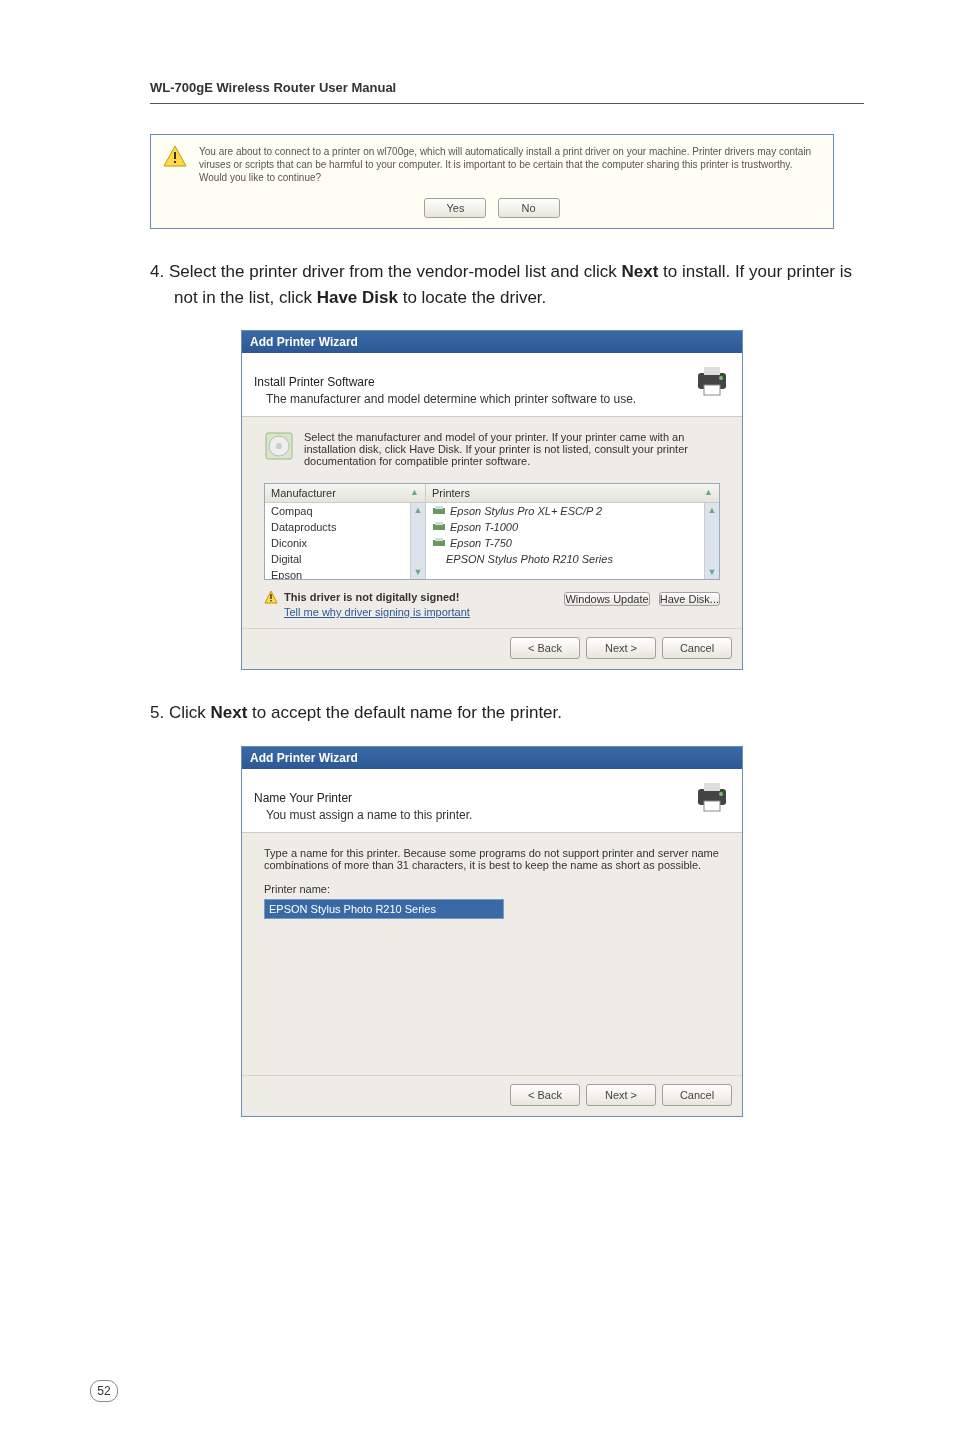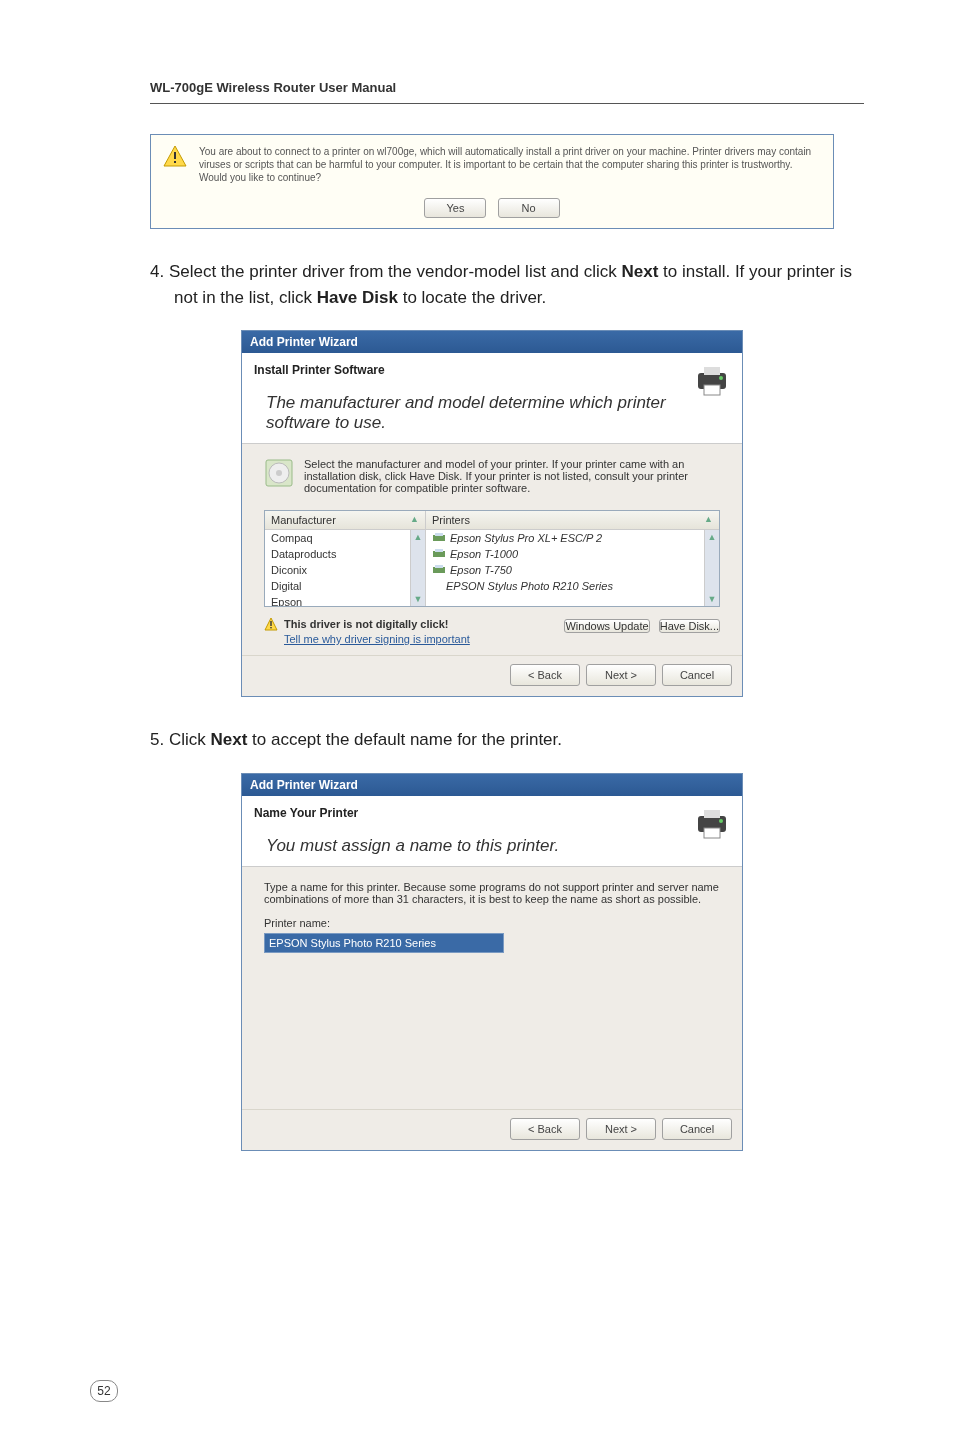--- a/index.html
+++ b/index.html
@@ -91,22 +91,22 @@
     }
     .wizard-header {
       background: #fff;
       padding: 10px 12px;
       display: flex;
       justify-content: space-between;
       align-items: flex-start;
       border-bottom: 1px solid #ccc;
     }
     .wizard-header-text { flex: 1; }
-    .wizard-header-title { font-weight: bold; font-size: 12px; color: #222; }
-    .wizard-header-sub { font-size: 17px; color: #333; margin-top: 16px; margin-left: 12px; font-style: italic; }
+    .wizard-header-title { font-weight: normal; font-size: 12px; color: #222; margin-top: 12px; }
+    .wizard-header-sub { font-size: 12px; color: #333; margin-top: 3px; margin-left: 12px; }
     .printer-icon {
       width: 36px; height: 36px;
     }
     .wizard-body {
       padding: 14px 22px 8px 22px;
       color: #333;
     }
     .info-row { display: flex; margin-bottom: 16px; }
     .disc-icon { width: 30px; height: 30px; margin-right: 10px; flex-shrink:0; }
     .list-box {
@@ -283,21 +283,21 @@
       </div>
 
       <div class="signed-row">
         <div>
           <div class="not-signed">
             <svg class="warn-sm" viewBox="0 0 14 14">
               <polygon points="7,1 13,13 1,13" fill="#ffd94a" stroke="#c49a00"></polygon>
               <rect x="6.3" y="4" width="1.4" height="5" fill="#333"></rect>
                 <rect x="6.3" y="10" width="1.4" height="1.4" fill="#333"></rect>
             </svg>
-            <b>This driver is not digitally click!</b>
+            <b>This driver is not digitally signed!</b>
           </div>
           <a class="driver-link">Tell me why driver signing is important</a>
         </div>
         <div style="white-space:nowrap;">
           <span class="sm-btn">Windows Update</span>
           <span class="sm-btn">Have Disk...</span>
         </div>
       </div>
     </div>
     <div class="wiz-btns-row">

